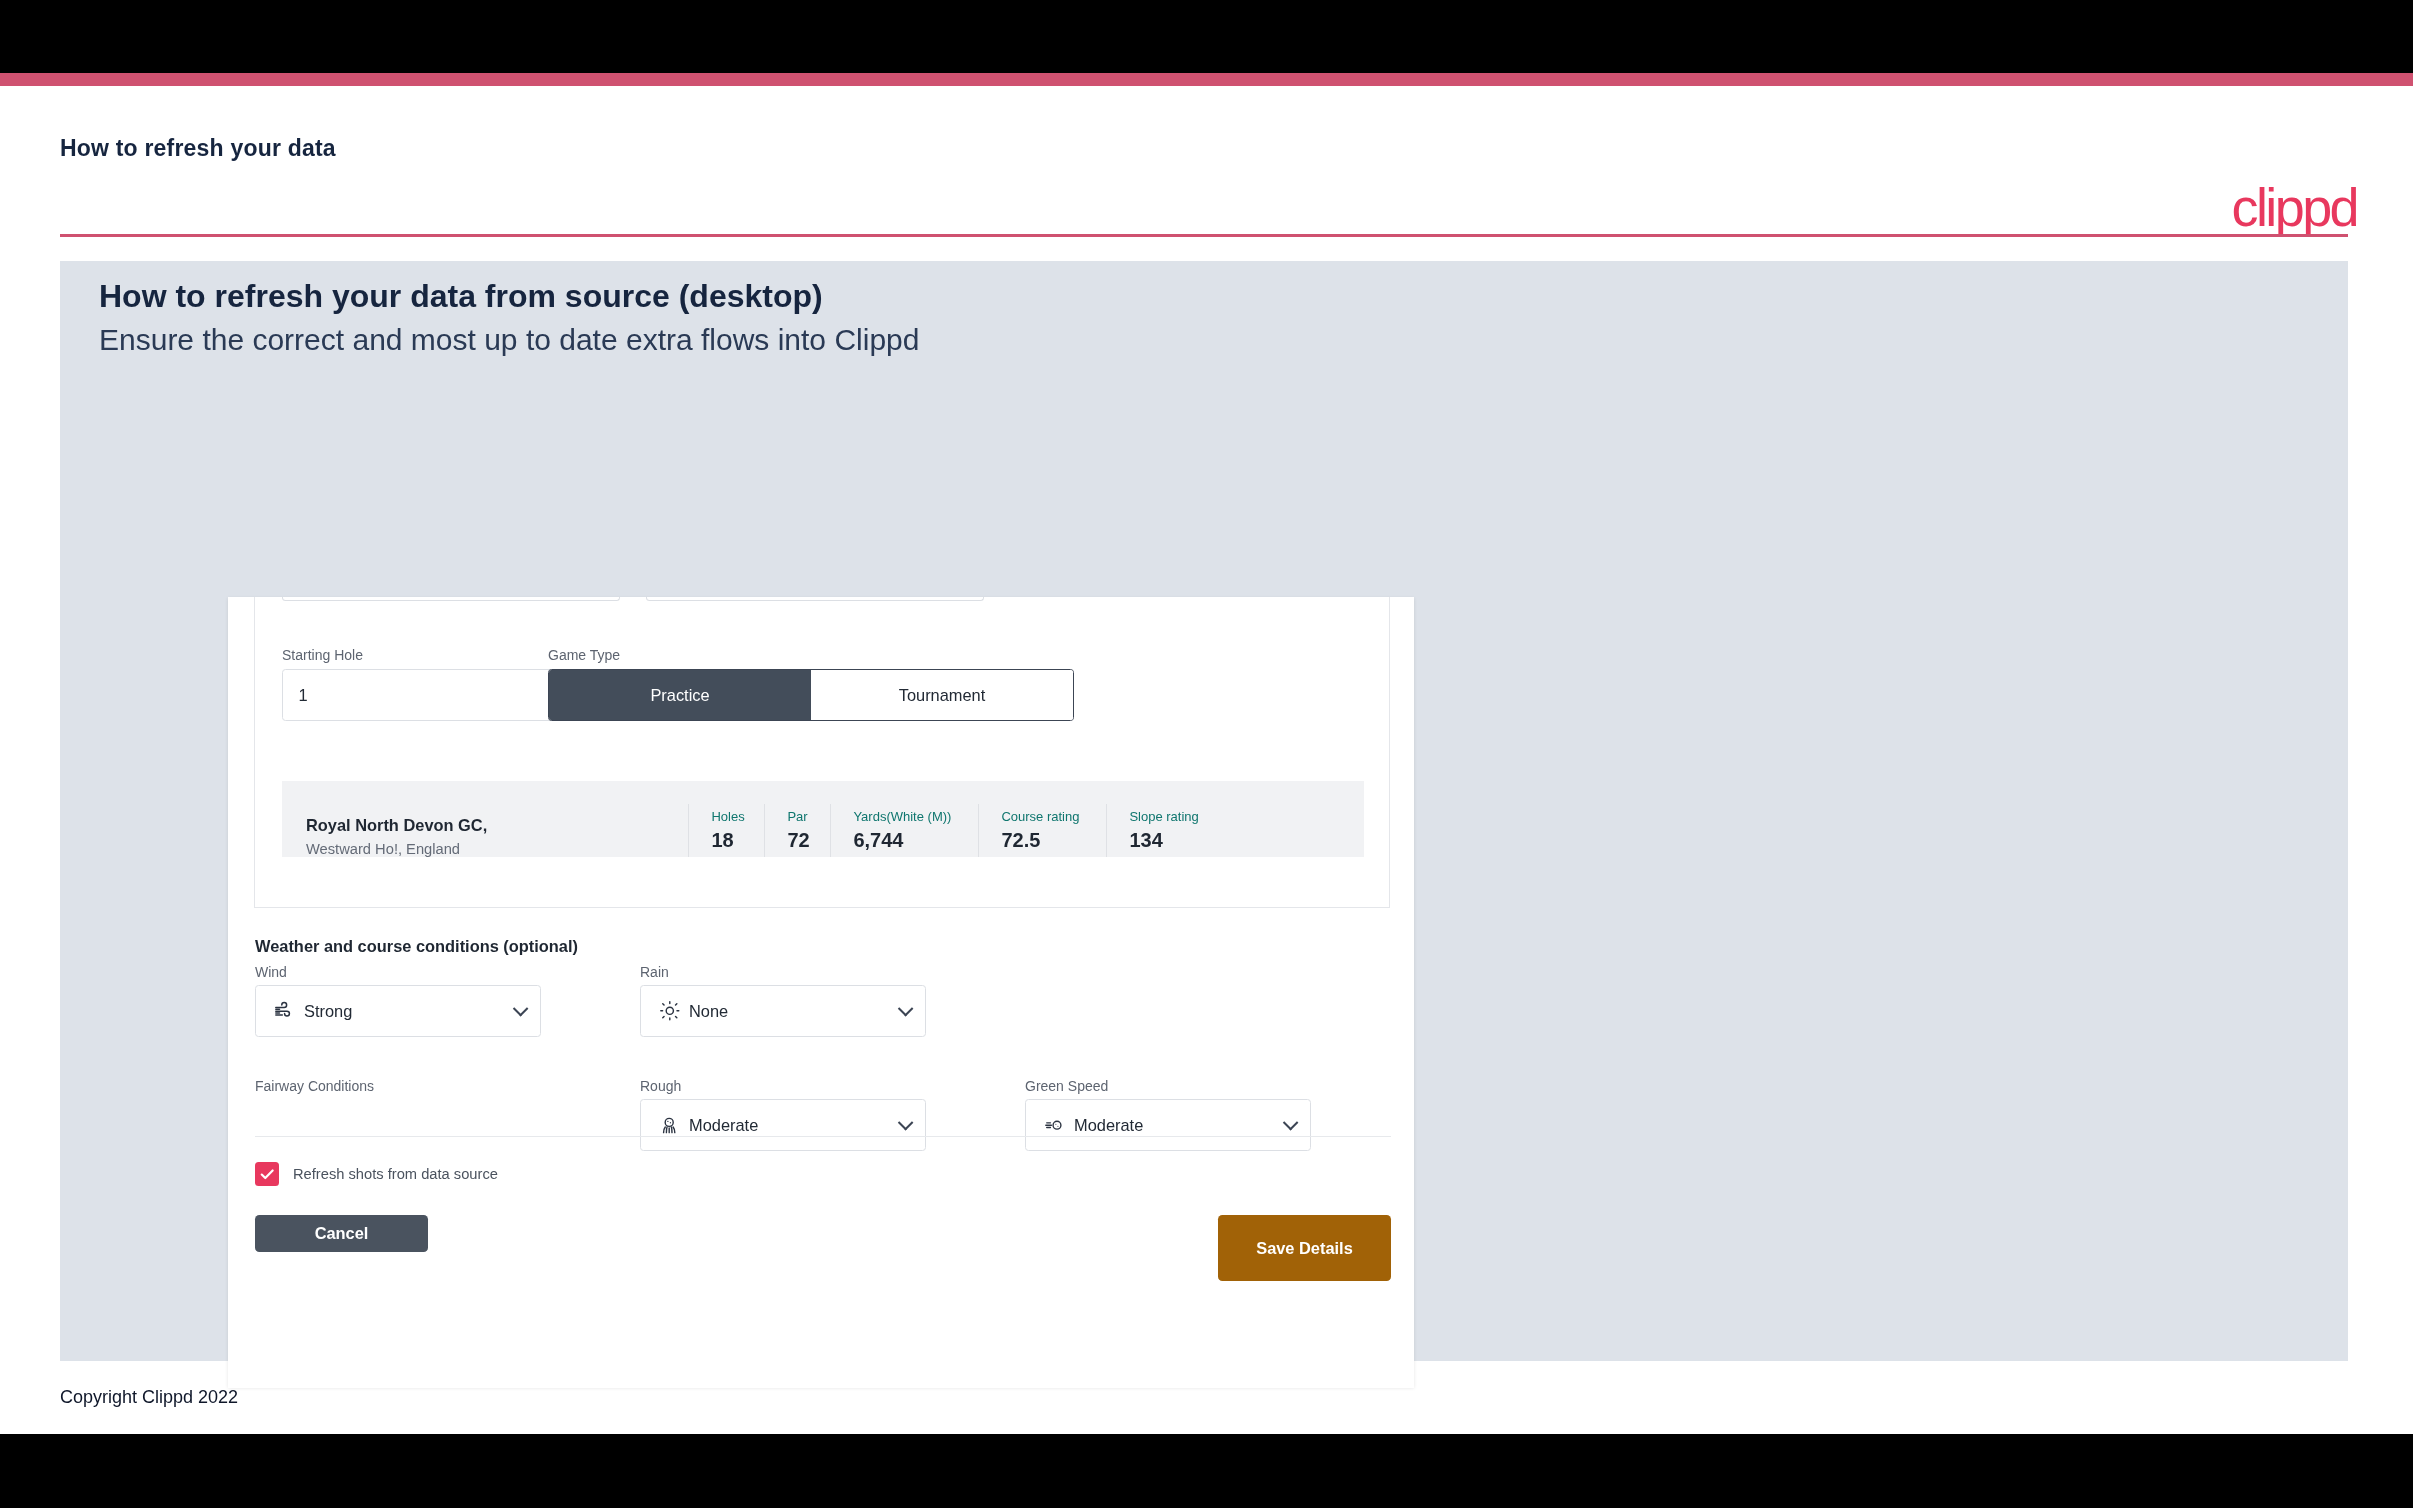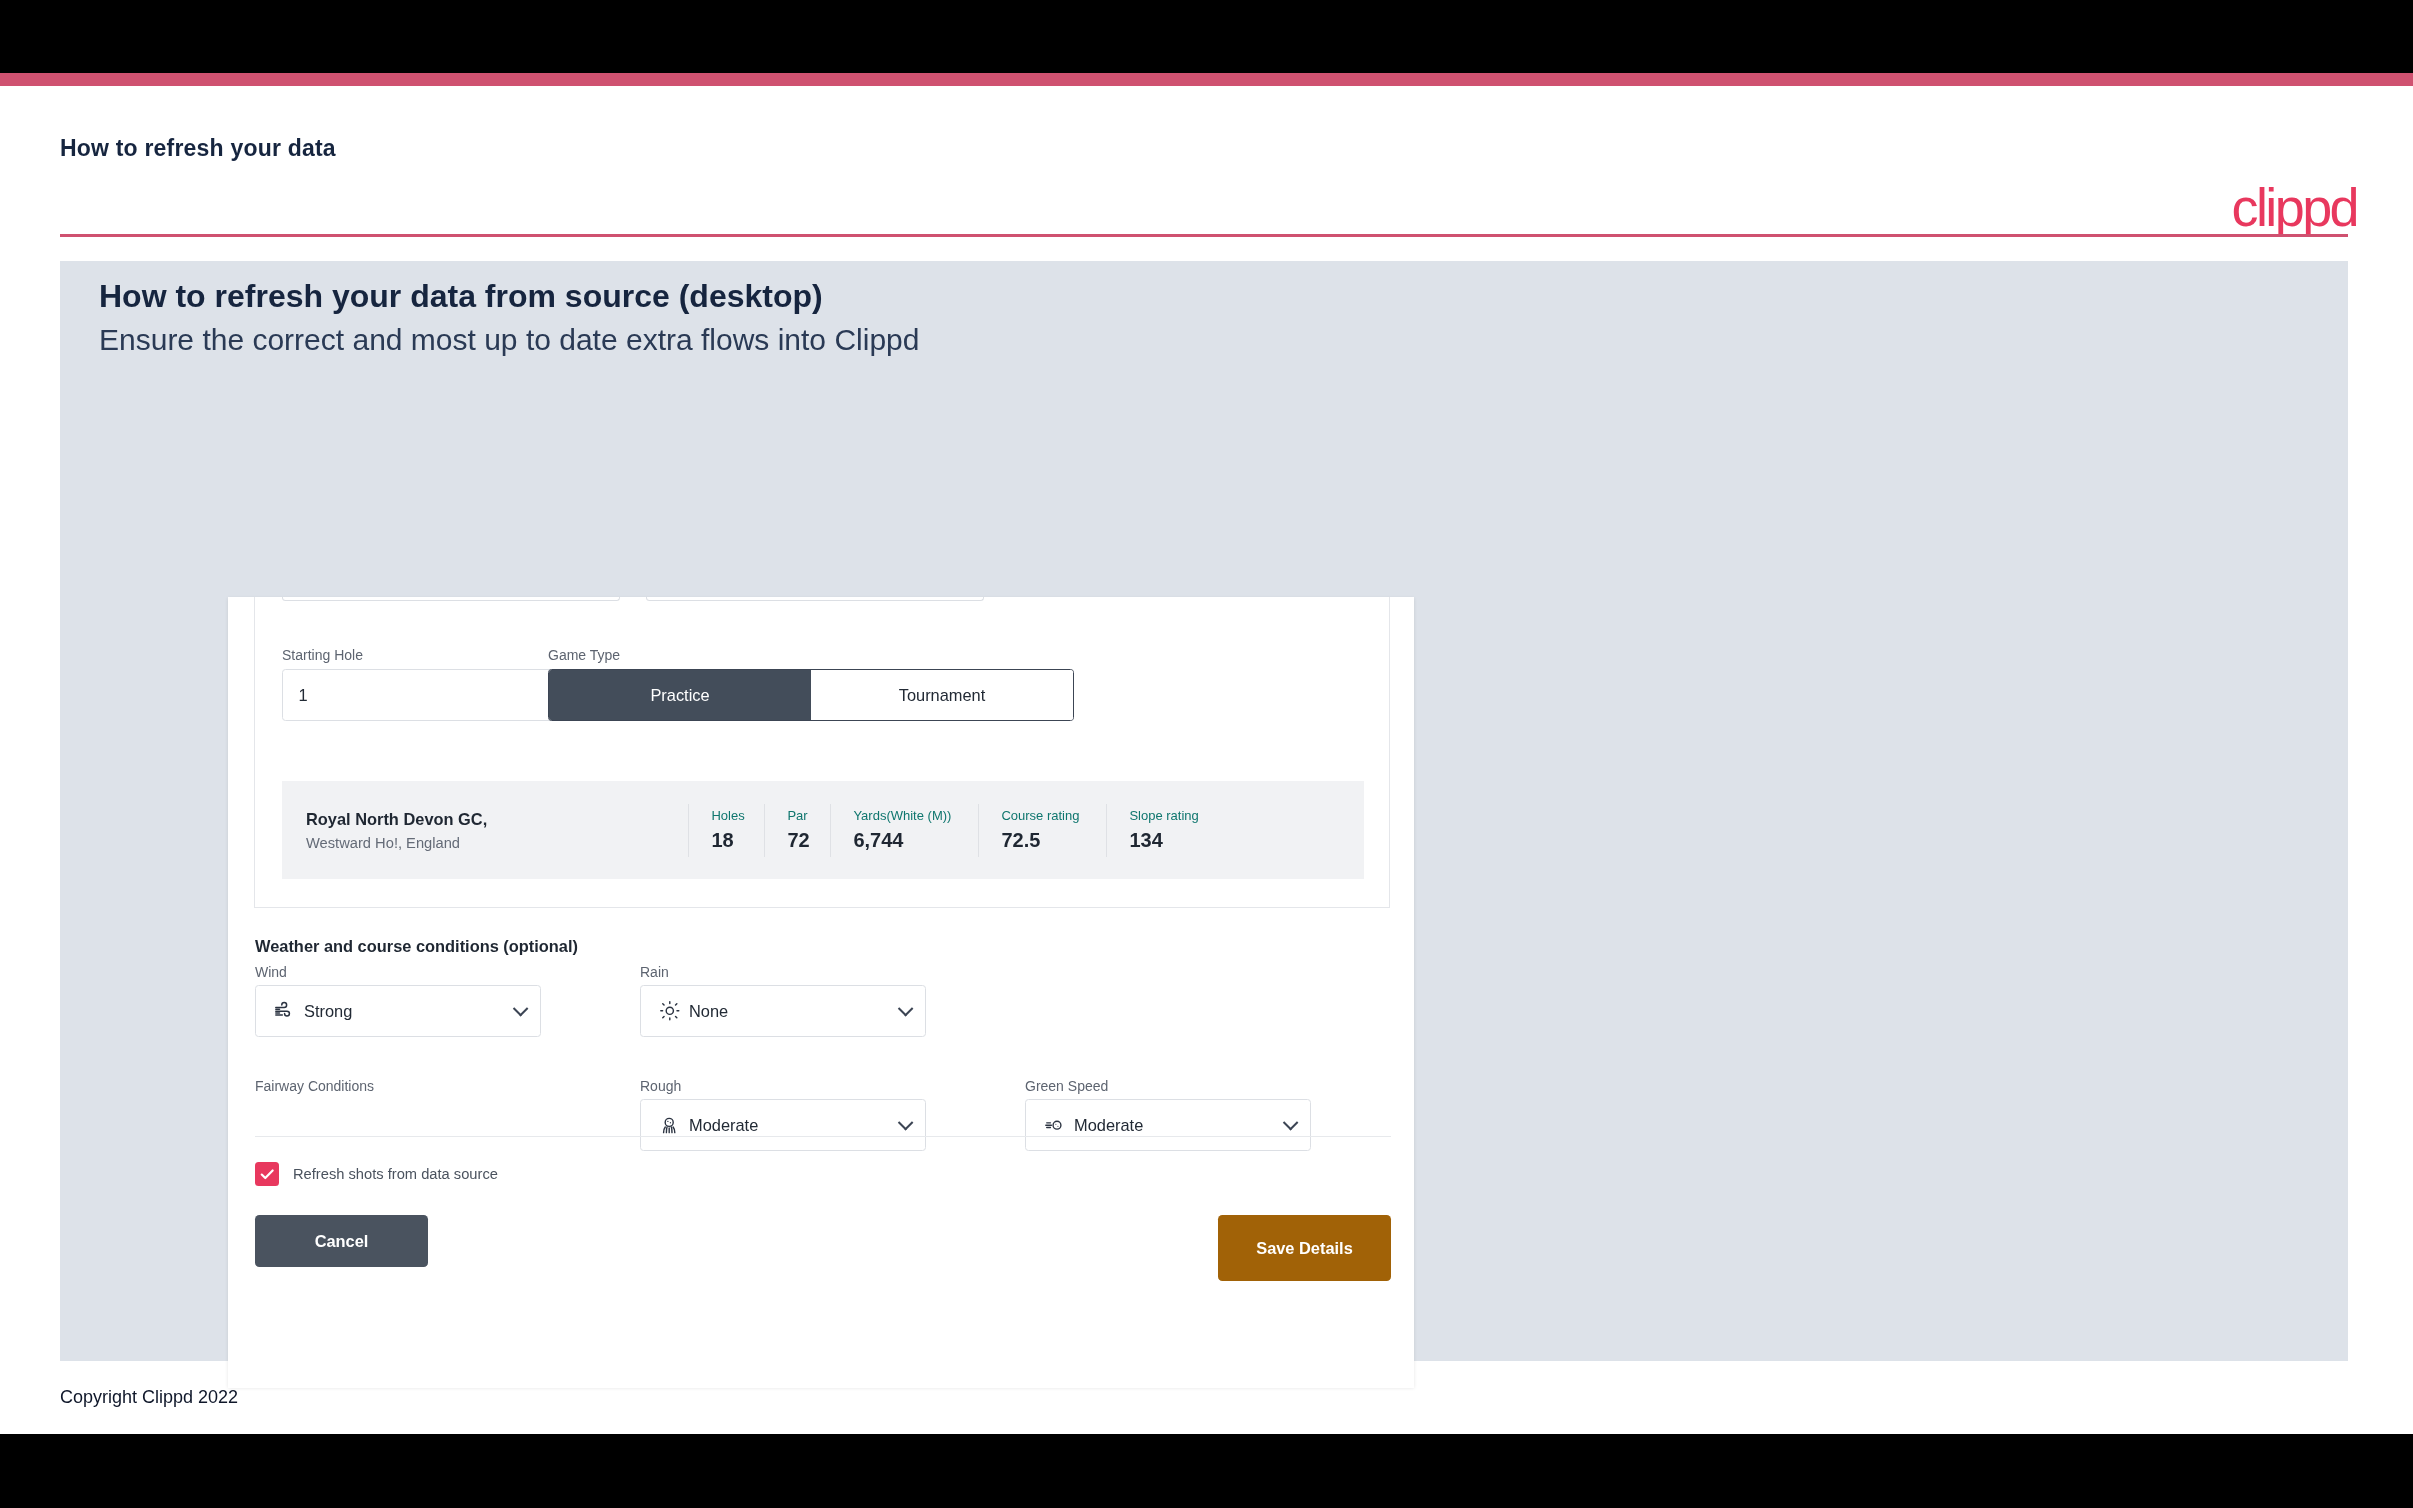--- a/index.html
+++ b/index.html
@@ -118,23 +118,23 @@
   .seg > div {
     flex: 1; display: flex; align-items: center; justify-content: center;
     font-size: 16.4px; height: 100%;
   }
   .seg .on  { background: #434d5a; color: #ffffff; font-weight: 500; }
   .seg .off { background: #ffffff; color: #222a35; }
 
   
   .course {
     position: absolute; left: 27px; top: 184px;
-    width: 1082px; height: 98px;
+    width: 1082px; height: 76px;
     background: #f1f2f4;
-    display: flex; align-items: center;
+    display: flex; align-items: flex-end;
   }
   .course-name {
     padding-left: 24px; width: 406px;
   }
   .course-name .n1 { font-size: 16.4px; font-weight: bold; color: #1f2732; }
   .course-name .n2 { font-size: 14.7px; color: #646b77; margin-top: 6px; }
   .stat {
     padding: 0 0 0 22.4px; border-left: 0.9px solid #dfe1e5;
     height: 53px; display: flex; flex-direction: column; justify-content: center;
   }
@@ -163,21 +163,21 @@
   }
   .cbox svg { display: block; }
   .cblabel { font-size: 14.7px; color: #4a525e; margin-left: 14px; }
 
   
   .btn {
     position: absolute; display: flex; align-items: center; justify-content: center;
     border-radius: 4.3px; font-size: 16.4px; font-weight: bold; color: #ffffff;
     cursor: pointer; user-select: none;
   }
-  .btn-cancel { left: 27px; top: 618px; width: 173px; height: 52px; background: #4a535f; }
+  .btn-cancel { left: 27px; top: 618px; width: 173px; height: 37px; background: #4a535f; }
   .btn-save   { left: 990px; top: 618px; width: 173px; height: 66px; background: #a16207; }
 
   .ficon { position: absolute; left: 15.5px; top: 50%; transform: translateY(-50%); width: 26px; height: 26px; display:flex; align-items:center; justify-content:center;}
   .f-select.has-icon .val { padding-left: 48px; }
 
   
   .copyright {
     position: absolute; left: 60px; top: 1301px;
     font-size: 18px; color: #0f172a;
   }

